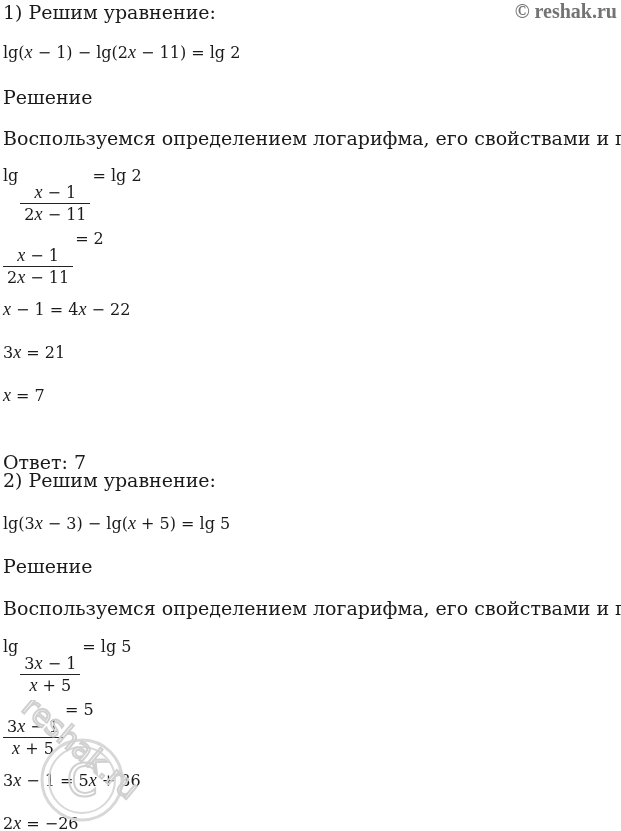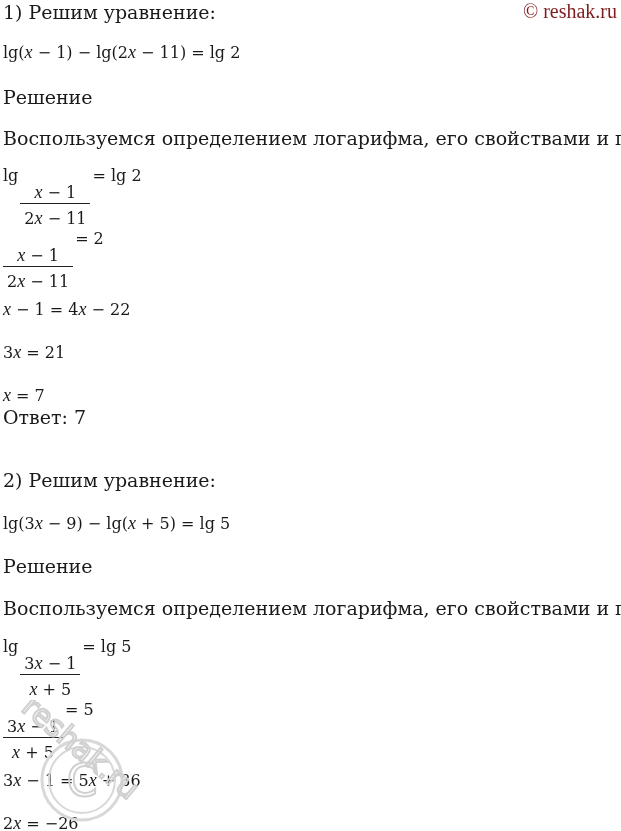--- a/index.html
+++ b/index.html
@@ -1,24 +1,24 @@
 <!DOCTYPE html>
 <html><head>
 <meta charset="utf-8">
 <style>
   html, body { margin:0; padding:0; background:#ffffff; }
   body { width:621px; height:831px; position:relative; overflow:hidden;
          font-family:"DejaVu Serif", serif; color:#1a1a1a; }
   .line { position:absolute; left:3px; font-size:19px; white-space:nowrap; line-height:20px; }
   .math { font-family:"DejaVu Serif", serif; font-size:16px; }
   .var { font-style:italic; font-family:"Liberation Serif", serif; font-size:18px; }
-  .wm-top { position:absolute; right:4px; top:0px; font-family:"Liberation Serif", serif; font-size:20px; color:#7f1d1d; }
+  .wm-top { position:absolute; right:4px; top:0px; font-family:"Liberation Serif", serif; font-size:20px; color:#737373;font-weight:bold; }
   .frac { display:inline-block; vertical-align:middle; text-align:center; margin:16px 2px; }
   .frac .num { display:block; padding:0 4px; border-bottom:1.3px solid #222; line-height:20px; }
-  .frac .den { display:block; padding:0 4px; line-height:28px; }
+  .frac .den { display:block; padding:0 4px; line-height:20px; }
   .fline { position:absolute; left:3px; font-size:16px; white-space:nowrap; font-family:"DejaVu Serif", serif; display:flex; align-items:flex-start; }
   .watermark { position:absolute; left:20px; top:700px; width:160px; height:160px; pointer-events:none; }
 </style>
 </head>
 <body>
 
 <div class="wm-top">© reshak.ru</div>
 
 <div class="line" style="top:2px">1) Решим уравнение:</div>
 
@@ -48,26 +48,26 @@
 
 <div class="line math" style="top:299px">
   <span class="var">x</span><span> − 1 = 4</span><span class="var">x</span><span> − 22</span>
 </div>
 <div class="line math" style="top:342px">
   <span>3</span><span class="var">x</span><span> = 21</span>
 </div>
 <div class="line math" style="top:385px">
   <span class="var">x</span><span> = 7</span>
 </div>
-<div class="line" style="top:407px">Ответ: 7</div>
+<div class="line" style="top:452px">Ответ: 7</div>
 
 <div class="line" style="top:470px">2) Решим уравнение:</div>
 
 <div class="line math" style="top:513px">
-  <span>lg(3</span><span class="var">x</span><span> − 9) − lg(</span><span class="var">x</span><span> + 5) = lg 5</span>
+  <span>lg(3</span><span class="var">x</span><span> − 3) − lg(</span><span class="var">x</span><span> + 5) = lg 5</span>
 </div>
 
 <div class="line" style="top:556px">Решение</div>
 <div class="line" style="top:598px">Воспользуемся определением логарифма, его свойствами и получим:</div>
 
 <div class="fline" style="top:637px">
   <span>lg</span>
   <span class="frac">
     <span class="num"><span>3</span><span class="var">x</span><span> − 1</span></span>
     <span class="den"><span class="var">x</span><span> + 5</span></span>

